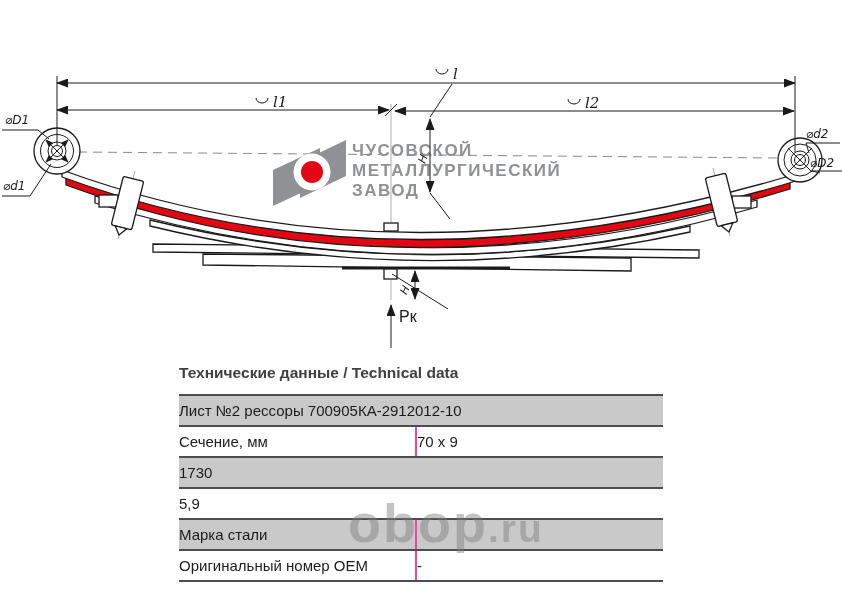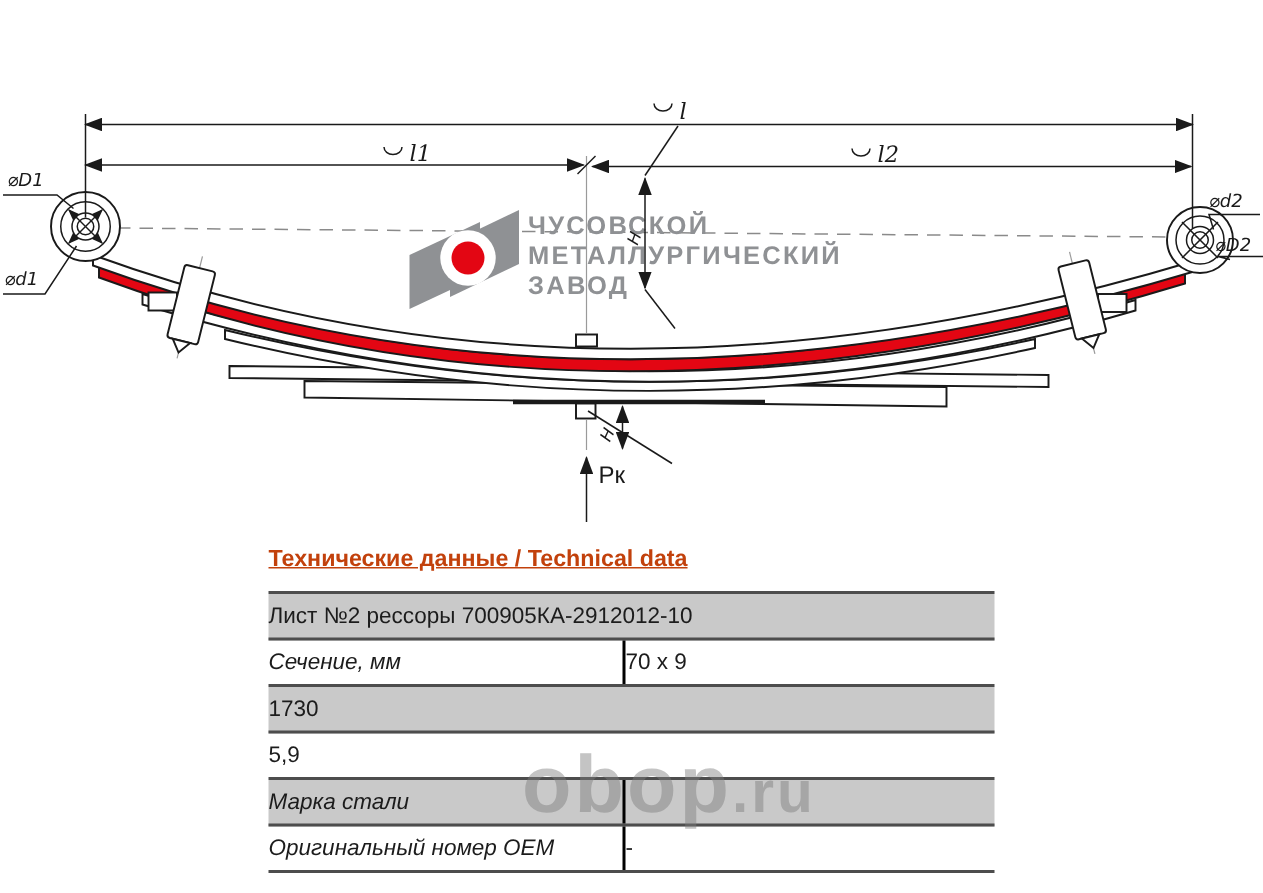--- a/index.html
+++ b/index.html
@@ -11,27 +11,27 @@
   svg .dash{stroke:#8a8a8a;stroke-width:1;stroke-dasharray:9 6;fill:none;}
   svg .cline{stroke:#9a9a9a;stroke-width:0.8;fill:none;}
   svg text{fill:#1a1a1a;}
   .dimlbl{font-family:"DejaVu Serif",serif;font-style:italic;font-size:15px;}
   .dialbl{font-family:"DejaVu Sans",sans-serif;font-style:italic;font-size:12px;}
   .hlbl{font-family:"DejaVu Sans",sans-serif;font-style:italic;font-size:11px;}
   .pklbl{font-size:16px;font-family:"Liberation Sans",sans-serif;}
   .logo-text{font-family:"Liberation Sans",sans-serif;font-weight:700;font-size:17px;fill:#8f9194;letter-spacing:1.5px;}
 
   .tech{position:absolute;left:179px;top:364px;width:484px;}
-  .tbl-title{color:#c2410c;font-weight:700;font-size:15.5px;margin-bottom:12px;text-decoration:underline;}
+  .tbl-title{color:#404040;font-weight:700;font-size:15.5px;margin-bottom:12px;}
   .tbl{border-top:2px solid #4d4d4d;}
   .tr{display:flex;align-items:stretch;border-bottom:2px solid #4d4d4d;height:29px;}
   .tr.gray{background:#c9c9c9;}
   .td{display:flex;align-items:center;font-size:15px;color:#1c1c1c;box-sizing:border-box;}
   .td.full{width:100%;}
-  .td.label{width:238px;border-right:2px solid #000000;font-style:italic;}
+  .td.label{width:238px;border-right:2px solid #ec4899;}
   .td.value{flex:1;}
 
   .watermark{position:absolute;left:348px;top:492px;color:#7d7d7d;opacity:0.45;font-weight:700;
              font-family:"Liberation Sans",sans-serif;letter-spacing:2px;pointer-events:none;}
   .watermark .wm-main{font-size:54px;}
   .watermark .wm-suffix{font-size:39px;}
 </style>
 </head>
 <body>
 

